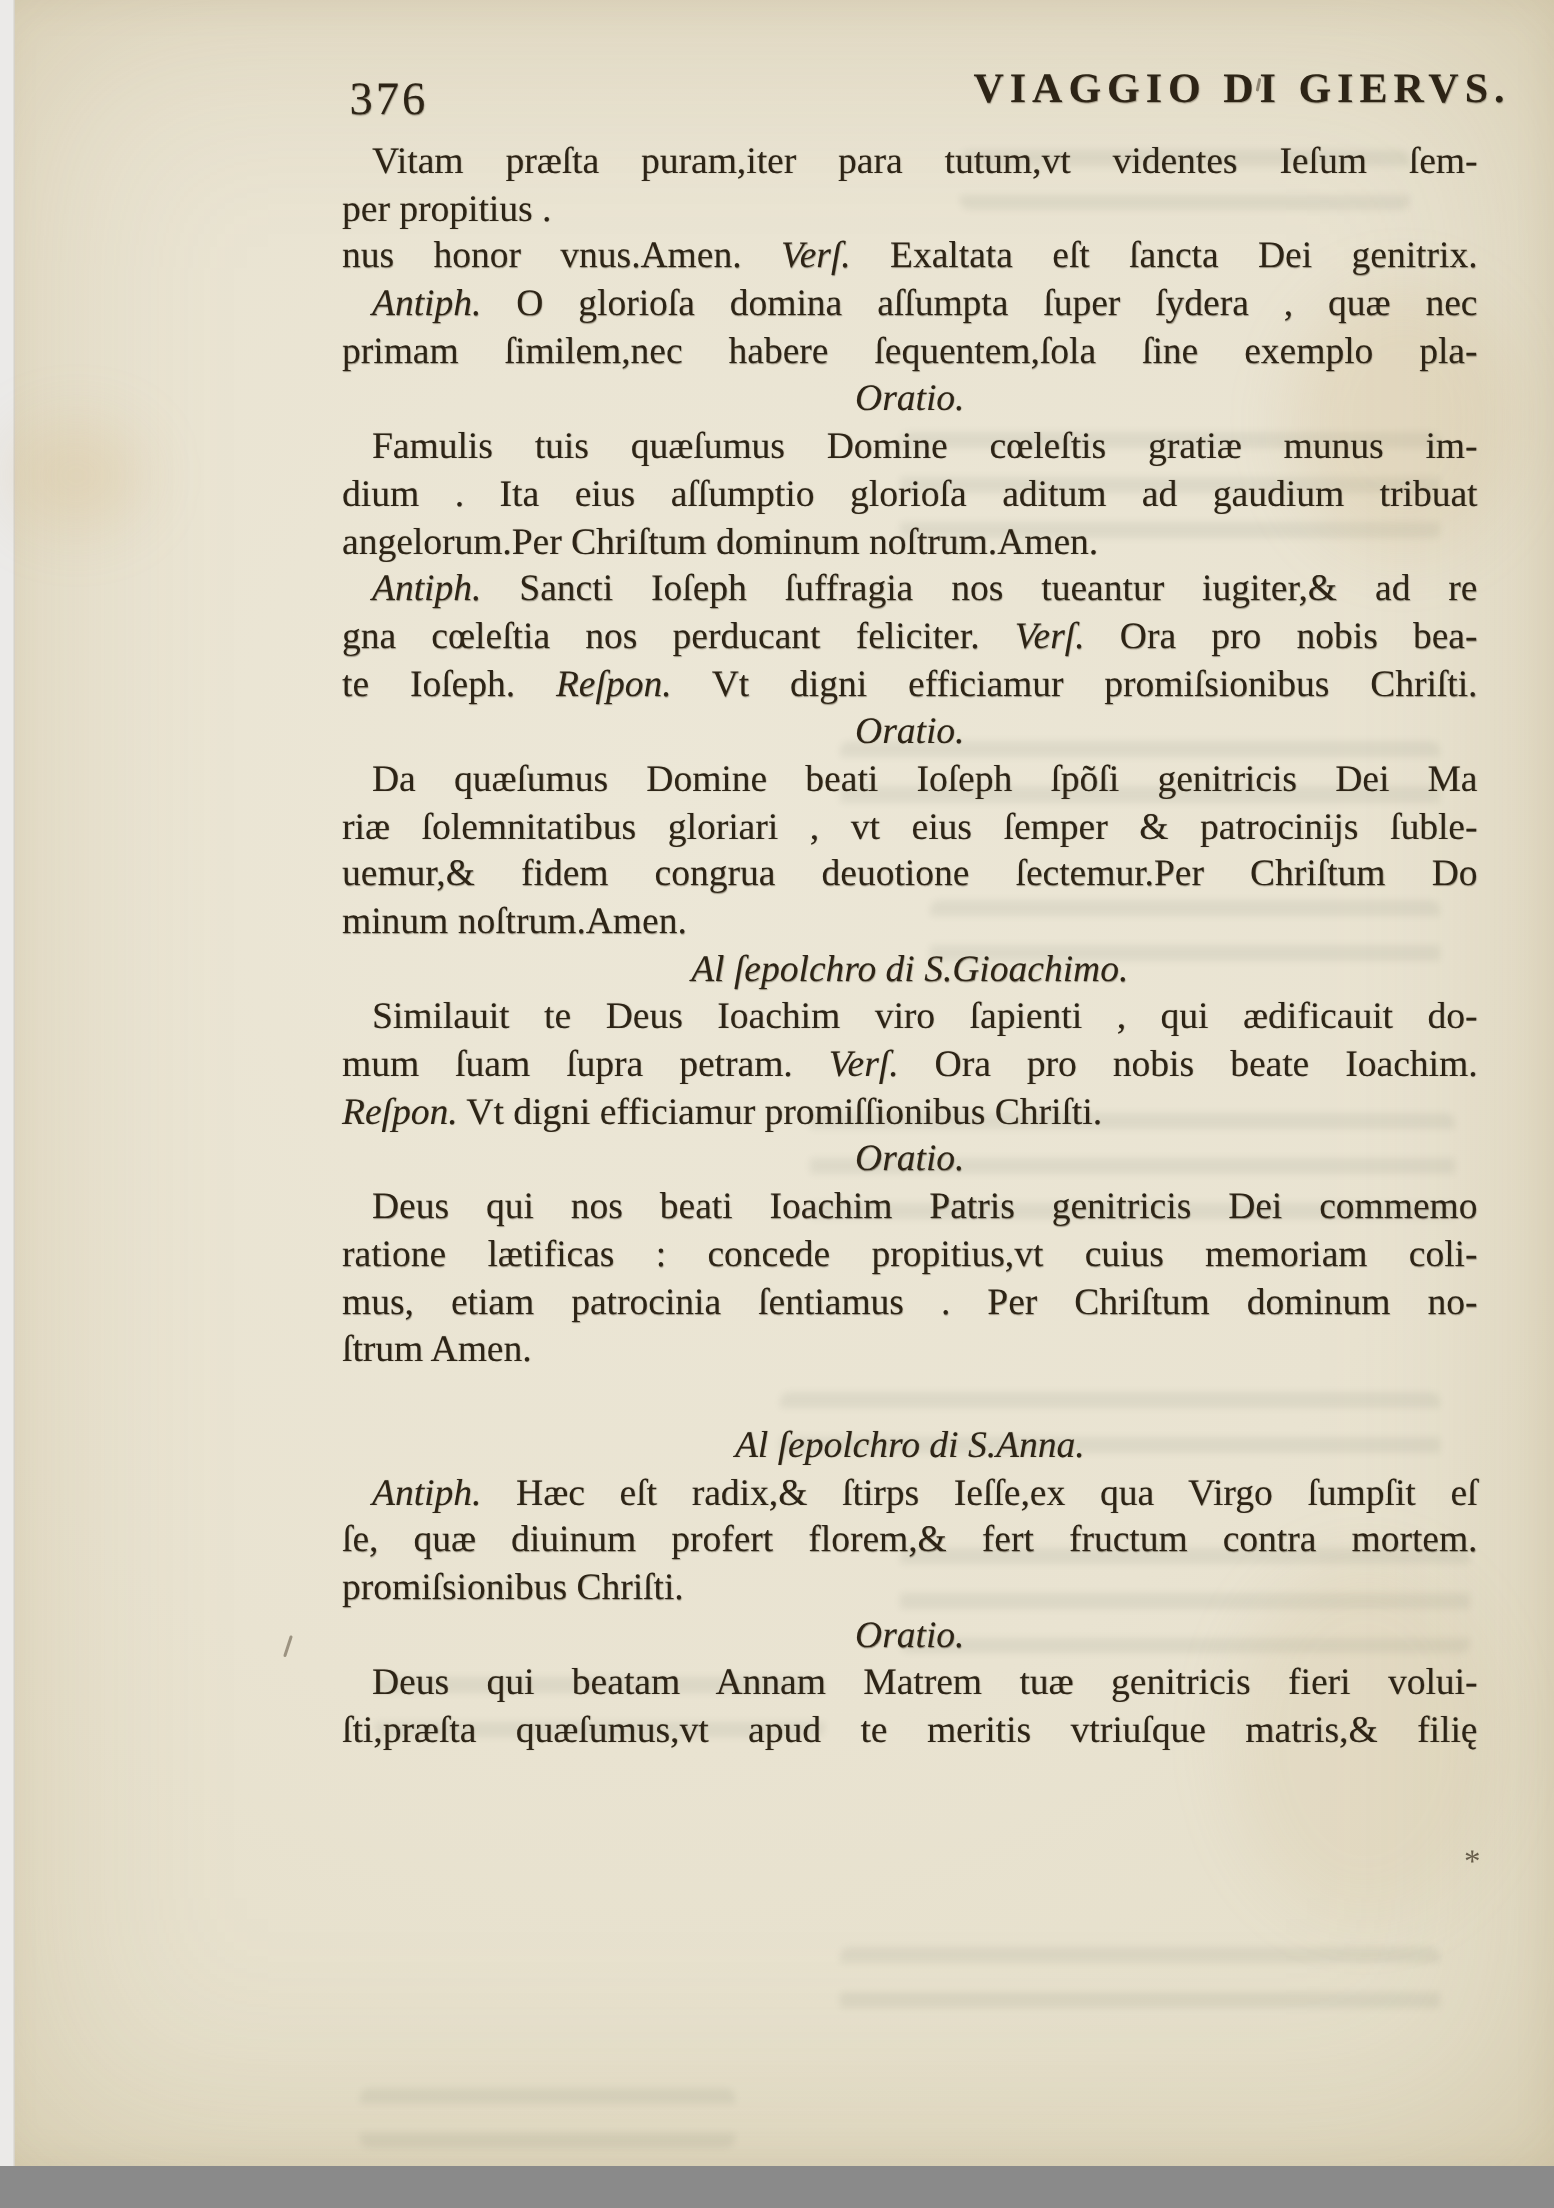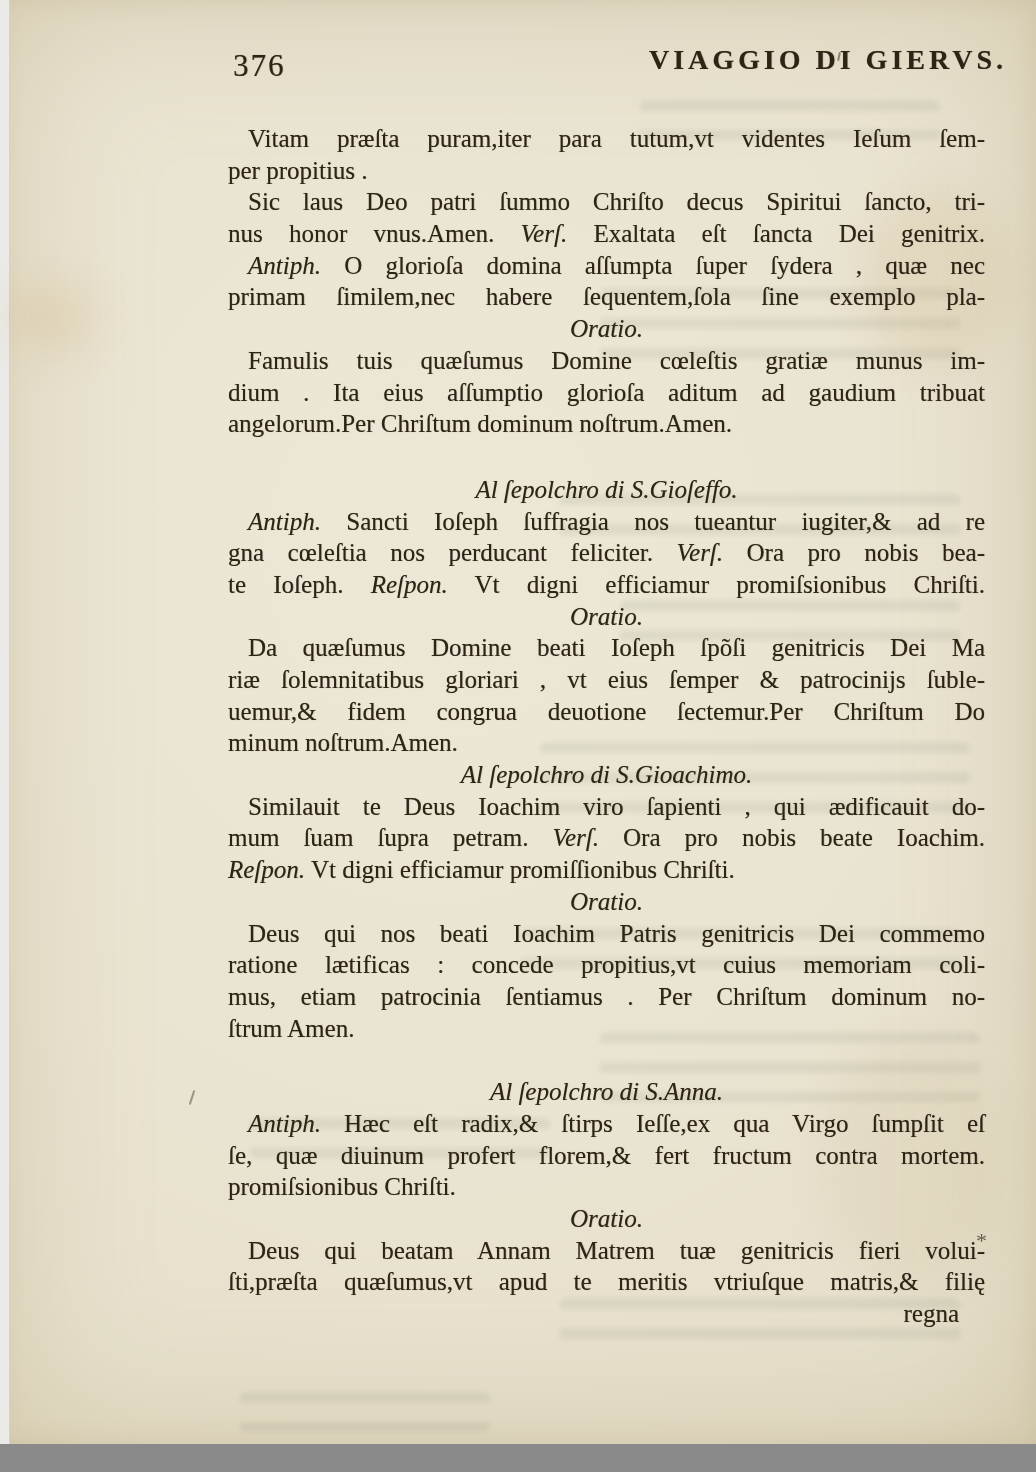--- a/index.html
+++ b/index.html
@@ -25,21 +25,20 @@
   }
   .running-title{
     position:absolute;left:250px;top:44px;width:757px;
     text-align:right;font-size:28px;font-weight:bold;letter-spacing:4px;
     text-shadow:.4px .4px .8px rgba(45,35,20,.4);
   }
   .text-block{
     position:absolute;left:228px;top:92px;width:757px;
     font-size:25px;
     text-shadow:.35px .35px .7px rgba(45,35,20,.45);
-    margin-top:31px;
   }
   .ln{height:31.7px;line-height:31.7px;overflow:visible;}
   .in{padding-left:20px;}
   .j{text-align:justify;text-align-last:justify;text-justify:inter-word;}
   .c{text-align:center;}
   .r{text-align:right;padding-right:26px;}
   .it{font-style:italic;}
   .margin-mark{
     position:absolute;left:976px;top:1228px;
     font-size:22px;color:#4a3f2e;opacity:.8;
@@ -81,29 +80,27 @@
   <div class="stain" style="left:860px;top:190px;width:150px;height:180px;background:rgba(200,170,115,.16);"></div>
   <div class="stain" style="left:820px;top:1040px;width:180px;height:240px;background:rgba(195,170,120,.12);"></div>
 
   <div class="pagenum">376</div>
   <div class="running-title">VIAGGIO DI GIERVS.</div>
   <div class="stray-tick"></div>
 
   <div class="text-block">
       <div class="ln in j"><span>Vitam præſta puram,iter para tutum,vt videntes Ieſum ſem-</span></div>
       <div class="ln"><span>per propitius .</span></div>
-      <div class="ln in j"><span>Sic laus Deo patri ſummo Chriſto decus Spiritui ſancto, tri-</span></div>
       <div class="ln j"><span>nus honor vnus.Amen. </span><span class="it">Verſ.</span><span>  Exaltata eſt ſancta Dei genitrix.</span></div>
       <div class="ln in j"><span class="it">Antiph.</span><span>  O glorioſa domina aſſumpta ſuper ſydera , quæ nec</span></div>
       <div class="ln j"><span>primam ſimilem,nec habere ſequentem,ſola ſine exemplo pla-</span></div>
       <div class="ln c"><span class="it">Oratio.</span></div>
       <div class="ln in j"><span>Famulis tuis quæſumus Domine cœleſtis gratiæ munus im-</span></div>
       <div class="ln j"><span>dium .  Ita eius aſſumptio glorioſa aditum ad  gaudium tribuat</span></div>
       <div class="ln"><span>angelorum.Per Chriſtum dominum noſtrum.Amen.</span></div>
-      <div class="ln c" style="margin-top: 34px;"><span class="it">Al ſepolchro di S.Gioſeffo.</span></div>
       <div class="ln in j"><span class="it">Antiph.</span><span>  Sancti Ioſeph ſuffragia nos tueantur iugiter,&amp; ad re</span></div>
       <div class="ln j"><span>gna cœleſtia nos perducant feliciter. </span><span class="it">Verſ.</span><span>  Ora pro nobis  bea-</span></div>
       <div class="ln j"><span>te Ioſeph. </span><span class="it">Reſpon.</span><span> Vt digni efficiamur promiſsionibus Chriſti.</span></div>
       <div class="ln c"><span class="it">Oratio.</span></div>
       <div class="ln in j"><span>Da quæſumus Domine beati Ioſeph ſpõſi genitricis Dei Ma</span></div>
       <div class="ln j"><span>riæ ſolemnitatibus gloriari , vt eius ſemper &amp; patrocinijs  ſuble-</span></div>
       <div class="ln j"><span>uemur,&amp; fidem congrua deuotione ſectemur.Per Chriſtum Do</span></div>
       <div class="ln"><span>minum noſtrum.Amen.</span></div>
       <div class="ln c"><span class="it">Al ſepolchro di S.Gioachimo.</span></div>
       <div class="ln in j"><span>Similauit te Deus Ioachim viro ſapienti , qui ædificauit  do-</span></div>
@@ -114,19 +111,18 @@
       <div class="ln j"><span>ratione lætificas :  concede propitius,vt cuius  memoriam  coli-</span></div>
       <div class="ln j"><span>mus, etiam patrocinia ſentiamus . Per Chriſtum dominum no-</span></div>
       <div class="ln"><span>ſtrum Amen.</span></div>
       <div class="ln c" style="margin-top: 32px;"><span class="it">Al ſepolchro di S.Anna.</span></div>
       <div class="ln in j"><span class="it">Antiph.</span><span>  Hæc eſt radix,&amp; ſtirps Ieſſe,ex qua Virgo ſumpſit eſ</span></div>
       <div class="ln j"><span>ſe, quæ diuinum profert florem,&amp; fert fructum contra mortem.</span></div>
       <div class="ln"><span>promiſsionibus Chriſti.</span></div>
       <div class="ln c"><span class="it">Oratio.</span></div>
       <div class="ln in j"><span>Deus qui beatam Annam Matrem tuæ genitricis fieri  volui-</span></div>
       <div class="ln j"><span>ſti,præſta quæſumus,vt apud te meritis vtriuſque matris,&amp; filię</span></div>
-      <div class="ln r"><span>regna</span></div>
     </div>
 
   <div class="stray-slash"></div>
   <div class="margin-mark">*</div>
 
 </div>
 
 </body></html>

